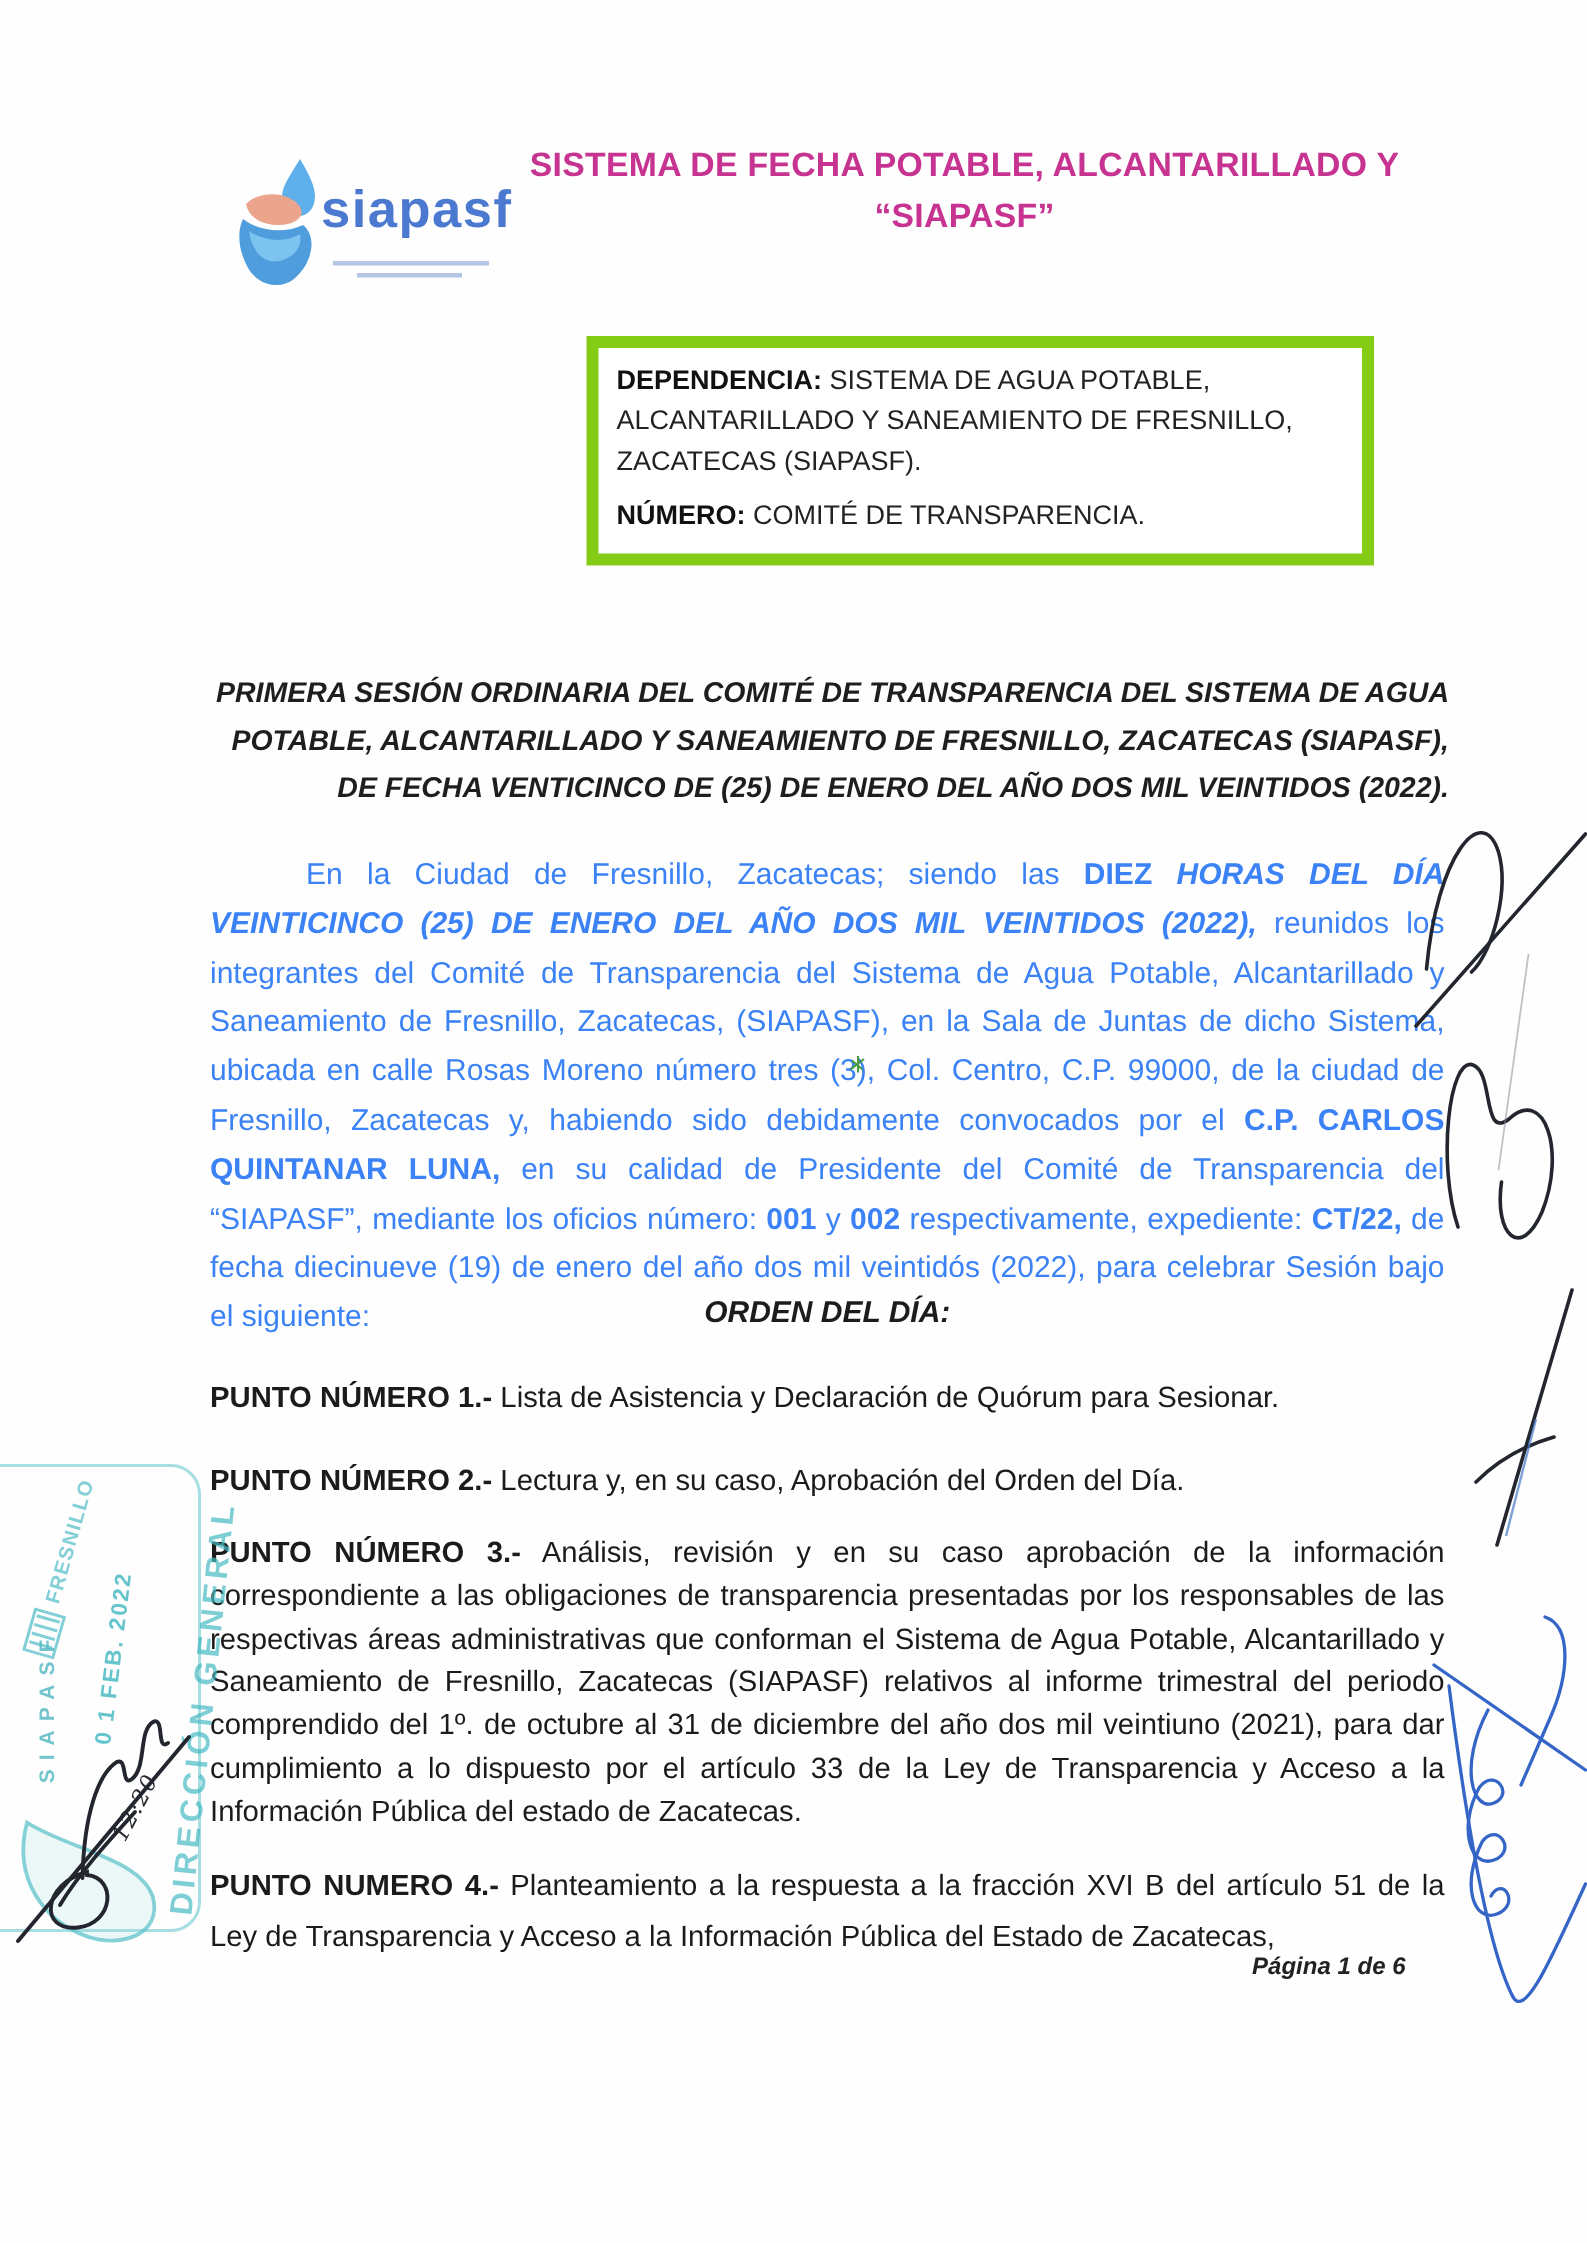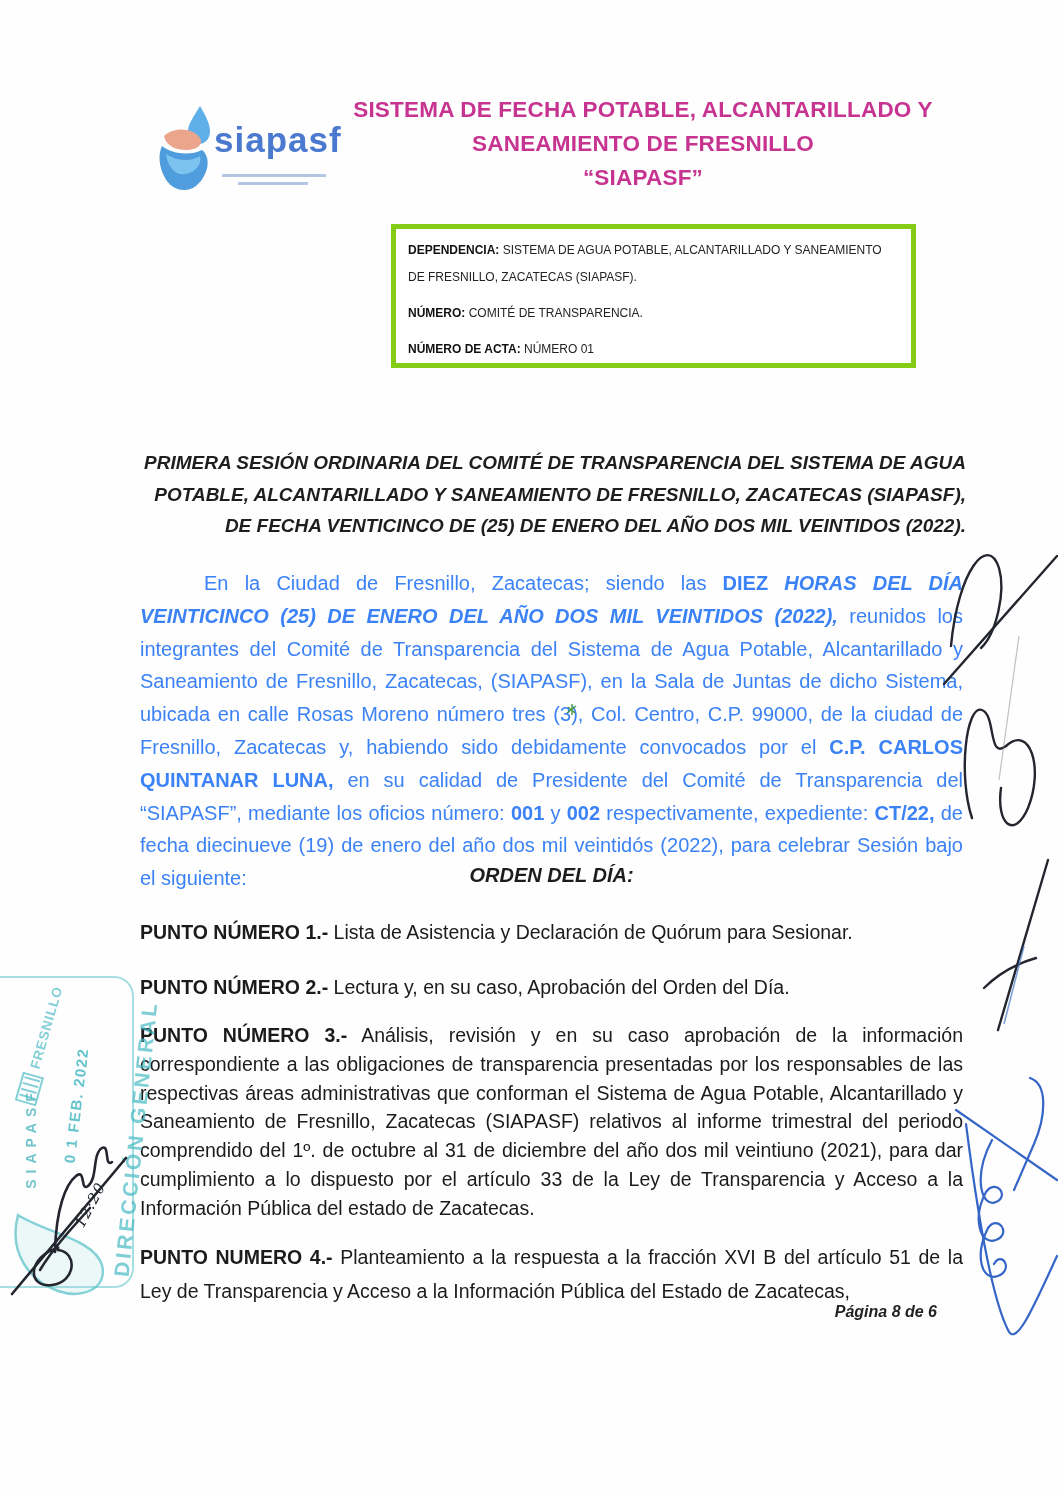--- a/index.html
+++ b/index.html
@@ -30,23 +30,23 @@
   
   .doc-title{
     position:absolute;left:348px;top:93px;width:590px;
     text-align:center;font-weight:bold;font-size:22.5px;line-height:34px;
     color:#c73390;letter-spacing:.2px;
   }
 
   
   .info-box{
     position:absolute;left:391px;top:224px;width:525px;
-    border:5px solid #84cc16;background:#fff;
-    padding:8px 12px 0 12px;
-    font-size:12px;line-height:27px;color:#222;
+    border:8px solid #84cc16;background:#fff;
+    padding:8px 12px 12px 12px;
+    font-size:18px;line-height:27px;color:#222;
   }
   .info-box .row + .row{margin-top:9px;}
   .info-box b{font-weight:bold;color:#111;}
 
   
   .session-heading{
     position:absolute;left:138px;top:447px;width:828px;
     text-align:right;font-size:19px;line-height:31.5px;
     font-weight:bold;font-style:italic;color:#1e1e1e;
   }
@@ -126,42 +126,40 @@
       <path d="M6 48 C16 56 34 58 46 52 C56 60 52 78 40 88 C30 96 14 92 8 78 C3 68 2 56 6 48 Z" fill="#4f9ddc"></path>
       <path d="M10 56 C20 63 34 64 44 58 C46 66 40 74 30 76 C20 78 12 70 10 56 Z" fill="#7cc3ef"></path>
     </svg>
     <div class="logo-word">siapasf</div>
     <div class="logo-tag1"></div>
     <div class="logo-tag2"></div>
   </div>
 
   <div class="doc-title">
     <div>SISTEMA DE FECHA POTABLE, ALCANTARILLADO Y</div>
-    <div>SANEAMIENTO DE FRESNILLO</div>
     <div>“SIAPASF”</div>
   </div>
 
   <div class="info-box">
     <p class="row"><b>DEPENDENCIA:</b><span> SISTEMA DE AGUA POTABLE, ALCANTARILLADO Y SANEAMIENTO DE FRESNILLO, ZACATECAS (SIAPASF).</span></p>
     <p class="row"><b>NÚMERO:</b><span> COMITÉ DE TRANSPARENCIA.</span></p>
-    <p class="row"><b>NÚMERO DE ACTA:</b><span> NÚMERO 01</span></p>
   </div>
 
   <p class="session-heading">PRIMERA SESIÓN ORDINARIA DEL COMITÉ DE TRANSPARENCIA DEL SISTEMA DE AGUA POTABLE, ALCANTARILLADO Y SANEAMIENTO DE FRESNILLO, ZACATECAS (SIAPASF), DE FECHA VENTICINCO DE (25) DE ENERO DEL AÑO DOS MIL VEINTIDOS (2022).</p>
 
   <p class="intro"><span>En la Ciudad de Fresnillo, Zacatecas; siendo las </span><b>DIEZ </b><b class="bi">HORAS DEL DÍA VEINTICINCO (25) DE ENERO DEL AÑO DOS MIL VEINTIDOS (2022),</b><span> reunidos los integrantes del Comité de Transparencia del Sistema de Agua Potable, Alcantarillado y Saneamiento de Fresnillo, Zacatecas, (SIAPASF), en la Sala de Juntas de dicho Sistema, ubicada en calle Rosas Moreno número tres (3), Col. Centro, C.P. 99000, de la ciudad de Fresnillo, Zacatecas y, habiendo sido debidamente convocados por el </span><b>C.P. CARLOS QUINTANAR LUNA,</b><span> en su calidad de Presidente del Comité de Transparencia del “SIAPASF”, mediante los oficios número: </span><b>001</b><span> y </span><b>002</b><span> respectivamente, expediente: </span><b>CT/22,</b><span> de fecha diecinueve (19) de enero del año dos mil veintidós (2022), para celebrar Sesión bajo el siguiente:</span></p>
 
   <p class="orden">ORDEN DEL DÍA:</p>
 
   <p class="punto punto1"><b>PUNTO NÚMERO 1.-</b><span> Lista de Asistencia y Declaración de Quórum para Sesionar.</span></p>
   <p class="punto punto2"><b>PUNTO NÚMERO 2.-</b><span> Lectura y, en su caso, Aprobación del Orden del Día.</span></p>
   <p class="punto punto3"><b>PUNTO NÚMERO 3.-</b><span> Análisis, revisión y en su caso aprobación de la información correspondiente a las obligaciones de transparencia presentadas por los responsables de las respectivas áreas administrativas que conforman el Sistema de Agua Potable, Alcantarillado y Saneamiento de Fresnillo, Zacatecas (SIAPASF)  relativos al informe trimestral del periodo comprendido del 1º. de octubre al 31 de diciembre del año dos mil veintiuno (2021), para dar cumplimiento a lo dispuesto por el artículo 33 de la Ley de Transparencia y Acceso a la Información Pública del estado de Zacatecas.</span></p>
   <p class="punto punto4"><b>PUNTO NUMERO 4.-</b><span> Planteamiento a la respuesta a la fracción XVI B del artículo 51 de la Ley de Transparencia y Acceso a la Información Pública del Estado de Zacatecas,</span></p>
 
-  <div class="page-indicator">Página 8 de 6</div>
+  <div class="page-indicator">Página 1 de 6</div>
 
   <div class="stamp-box"></div>
   <div class="stamp-fresnillo">
     <svg width="30" height="26" viewBox="0 0 30 26">
       <rect x="1" y="4" width="28" height="20" fill="none" stroke="rgba(100,195,205,.8)" stroke-width="2"></rect>
       <line x1="7" y1="6" x2="7" y2="22" stroke="rgba(100,195,205,.8)" stroke-width="2"></line>
       <line x1="13" y1="6" x2="13" y2="22" stroke="rgba(100,195,205,.8)" stroke-width="2"></line>
       <line x1="19" y1="6" x2="19" y2="22" stroke="rgba(100,195,205,.8)" stroke-width="2"></line>
       <line x1="25" y1="6" x2="25" y2="22" stroke="rgba(100,195,205,.8)" stroke-width="2"></line>
     </svg>

